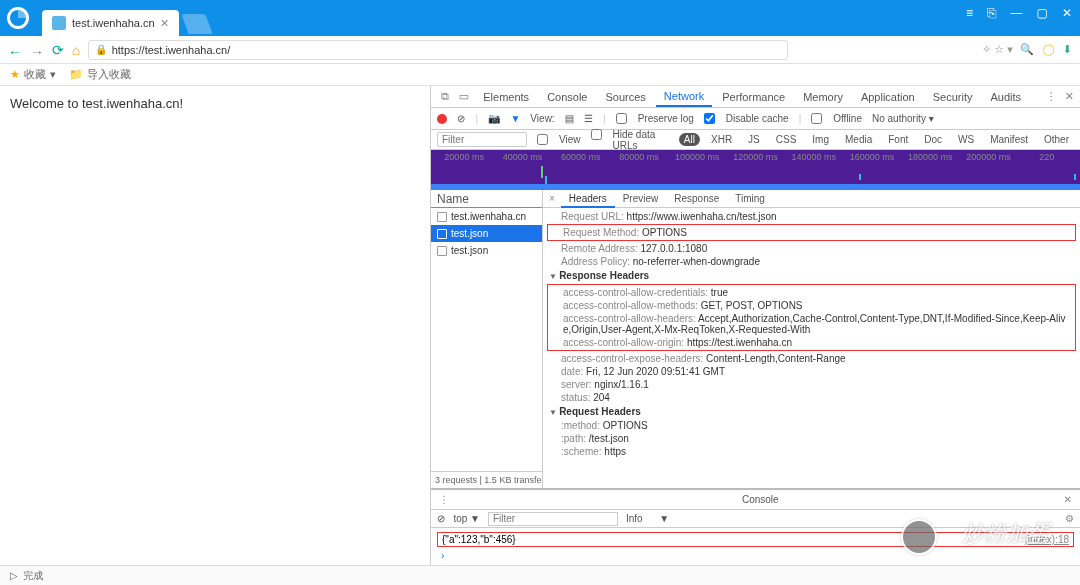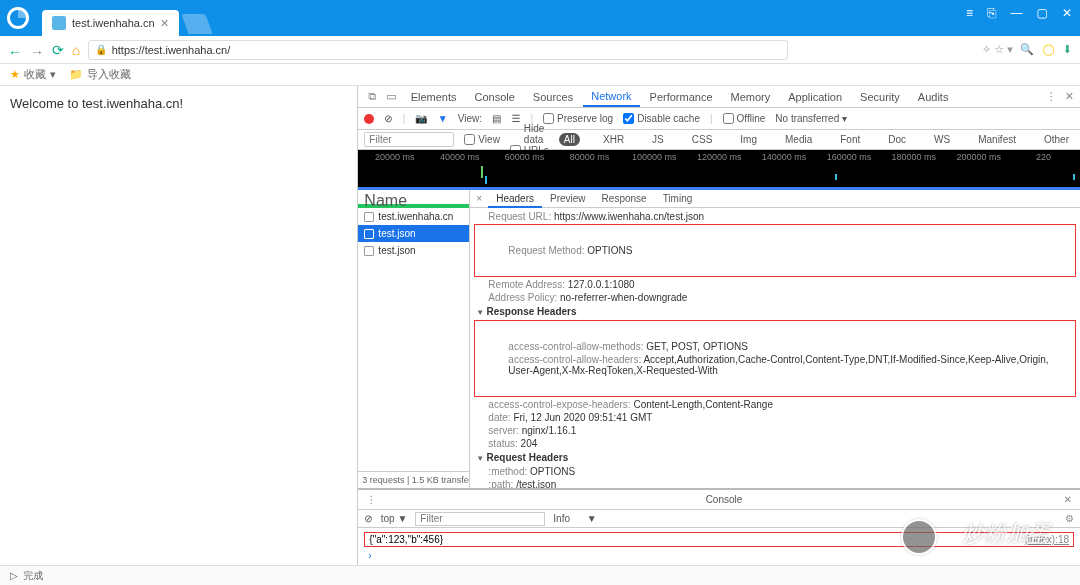--- a/index.html
+++ b/index.html
@@ -29,51 +29,51 @@
 .content{display:flex;height:480px}
 .page{width:430px;padding:10px;font-size:13px;color:#333}
 .devtools{flex:1;border-left:1px solid #ccc;display:flex;flex-direction:column;background:#fff}
 .dt-tabs{height:22px;border-bottom:1px solid #ccc;display:flex;align-items:center;font-size:11px;color:#555;gap:2px;padding:0 6px}
 .dt-tabs .icon-btn{padding:2px 4px;color:#888}
 .dt-tab{padding:3px 8px;cursor:pointer}
 .dt-tab.active{color:#1a73e8;border-bottom:2px solid #1a73e8;margin-bottom:-1px}
 .dt-tabs-right{margin-left:auto;display:flex;gap:8px;align-items:center;color:#888}
 .dt-toolbar{height:22px;border-bottom:1px solid #ccc;display:flex;align-items:center;padding:0 6px;gap:10px;font-size:10px;color:#555}
 .rec-dot{width:10px;height:10px;background:#e33;border-radius:50%}
-.checkbox{display:flex;align-items:flex-end;gap:3px}
+.checkbox{display:flex;align-items:flex-start;gap:11px}
 .checkbox input{width:11px;height:11px}
 .dt-filter-row{height:20px;border-bottom:1px solid #ccc;display:flex;align-items:center;padding:0 6px;gap:10px;font-size:10px;color:#555}
 .filter-input{border:1px solid #ccc;border-radius:2px;height:15px;width:90px;padding:0 4px;font-size:10px}
-.filter-types{display:flex;gap:18px;font-size:10px}
+.filter-types{display:flex;gap:6px;font-size:10px}
 .ftype{padding:1px 5px;cursor:pointer}
 .ftype.active{background:#555;color:#fff;border-radius:8px}
-.timeline{height:40px;border-bottom:3px solid #3b82f6;position:relative;background:#000000}
+.timeline{height:40px;border-bottom:6px solid #3b82f6;position:relative;background:#4c1d95}
 .timeline-labels{display:flex;font-size:9px;color:#888;padding:2px 4px;justify-content:space-between}
 .timeline-labels span{flex:1;text-align:center}
 .timeline-bars{height:20px;position:relative}
 .timeline-bars .bar{position:absolute;top:2px;width:2px;background:#8c8}
 .network-body{display:flex;flex:1;min-height:0}
 .req-list{width:112px;border-right:1px solid #ccc;display:flex;flex-direction:column}
-.req-list-header{height:18px;border-bottom:4px solid #22c55e;padding:2px 6px;font-size:16px;color:#555}
+.req-list-header{height:18px;border-bottom:1px solid #22c55e;padding:2px 6px;font-size:12px;color:#555}
 .req-item{padding:3px 6px;font-size:10px;color:#333;display:flex;align-items:center;gap:4px;cursor:pointer}
 .req-item.selected{background:#1a73e8;color:#fff}
 .req-icon{width:10px;height:10px;border:1px solid #999;border-radius:1px}
 .req-list-footer{margin-top:auto;border-top:1px solid #ccc;padding:3px 4px;font-size:9px;color:#666;white-space:nowrap;overflow:hidden}
 .detail{flex:1;display:flex;flex-direction:column;min-width:0}
 .detail-tabs{height:18px;border-bottom:1px solid #ccc;display:flex;align-items:center;font-size:10px;color:#555}
 .detail-tabs .close{padding:0 6px;color:#888}
 .detail-tab{padding:2px 8px;cursor:pointer}
 .detail-tab.active{border-bottom:2px solid #1a73e8;color:#333;margin-bottom:-1px}
 .detail-body{flex:1;overflow:auto;font-size:10px;font-family:Consolas,monospace;padding:2px 0}
 .section-header{color:#333;padding:2px 6px;font-weight:bold;font-size:10px}
 .section-header::before{content:"▼ ";font-size:8px;color:#666}
 .kv{padding:1px 6px 1px 18px;color:#333;white-space:normal;word-break:break-all}
 .kv .k{color:#888}
 .kv .v{color:#333}
-.red-box{border:1px solid #e33;margin:1px 4px;padding:19px}
+.red-box{border:1px solid #e33;margin:1px 4px;padding:1px}
 .red-box .kv{padding-left:14px}
 .status-dot{display:inline-block;width:8px;height:8px;background:#2a2;border-radius:50%;margin-right:2px}
 .console{border-top:2px solid #bbb}
 .console-tabs{height:20px;border-bottom:1px solid #ccc;display:flex;align-items:center;padding:0 8px;font-size:10px;color:#555;justify-content:space-between}
 .console-tabs .right{color:#888}
 .console-toolbar{height:18px;border-bottom:1px solid #ccc;display:flex;align-items:center;padding:0 6px;gap:8px;font-size:10px;color:#555}
 .console-toolbar input{border:1px solid #ccc;height:14px;font-size:10px;padding:0 4px;width:130px}
 .console-toolbar .gear{margin-left:auto;color:#888}
 .console-body{font-family:Consolas,monospace;font-size:10px;padding:3px 6px}
 .console-line{display:flex;justify-content:space-between;border:1px solid #e33;padding:1px 4px;margin:1px 0}
@@ -174,21 +174,21 @@
         </label>
       <label class="checkbox">
           <input type="checkbox" checked="" style="">
           <span>Disable cache</span>
         </label>
       <span style="color:#ccc">|</span>
       <label class="checkbox">
           <input type="checkbox" style="">
           <span>Offline</span>
         </label>
-      <span><span>No transferred</span> ▾</span>
+      <span><span>No authority</span> ▾</span>
     </div>
 
     <div class="dt-filter-row">
       <input class="filter-input" placeholder="Filter" style="">
       <label class="checkbox">
           <input type="checkbox" style="">
           <span>View</span>
         </label>
       <label class="checkbox">
           <input type="checkbox" style="">
@@ -260,22 +260,24 @@
         <div class="detail-body">
           <div class="kv"><span class="k">Request URL:</span> <span class="v">https://www.iwenhaha.cn/test.json</span></div>
           <div class="red-box">
             <div class="kv"><span class="k">Request Method:</span> <span class="v">OPTIONS</span></div>
           </div>
           <div class="kv"><span class="k">Remote Address:</span> <span class="v">127.0.0.1:1080</span></div>
           <div class="kv"><span class="k">Address Policy:</span> <span class="v">no-referrer-when-downgrade</span></div>
 
           <div class="section-header">Response Headers</div>
           <div class="red-box">
+            <div class="kv"><span class="k">access-control-allow-credentials:</span> <span class="v">true</span></div>
             <div class="kv"><span class="k">access-control-allow-methods:</span> <span class="v">GET, POST, OPTIONS</span></div>
             <div class="kv"><span class="k">access-control-allow-headers:</span> <span class="v">Accept,Authorization,Cache-Control,Content-Type,DNT,If-Modified-Since,Keep-Alive,Origin,User-Agent,X-Mx-ReqToken,X-Requested-With</span></div>
+            <div class="kv"><span class="k">access-control-allow-origin:</span> <span class="v">https://test.iwenhaha.cn</span></div>
           </div>
           <div class="kv"><span class="k">access-control-expose-headers:</span> <span class="v">Content-Length,Content-Range</span></div>
           <div class="kv"><span class="k">date:</span> <span class="v">Fri, 12 Jun 2020 09:51:41 GMT</span></div>
           <div class="kv"><span class="k">server:</span> <span class="v">nginx/1.16.1</span></div>
           <div class="kv"><span class="k">status:</span> <span class="v">204</span></div>
 
           <div class="section-header">Request Headers</div>
           <div class="kv"><span class="k">:method:</span> <span class="v">OPTIONS</span></div>
           <div class="kv"><span class="k">:path:</span> <span class="v">/test.json</span></div>
           <div class="kv"><span class="k">:scheme:</span> <span class="v">https</span></div>

